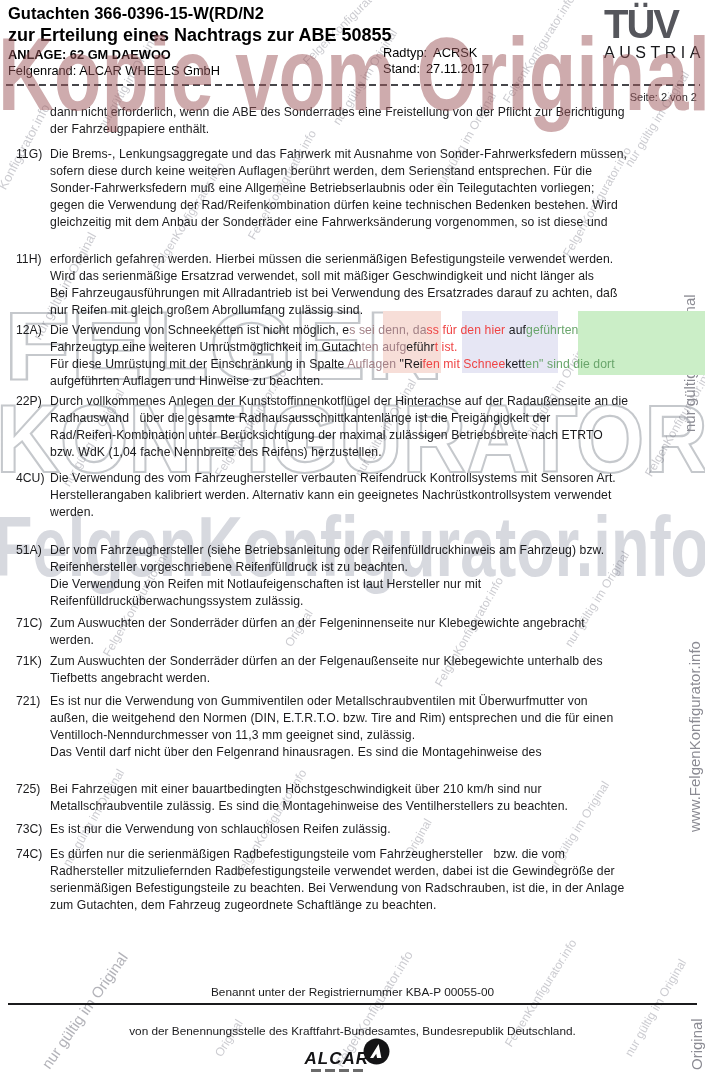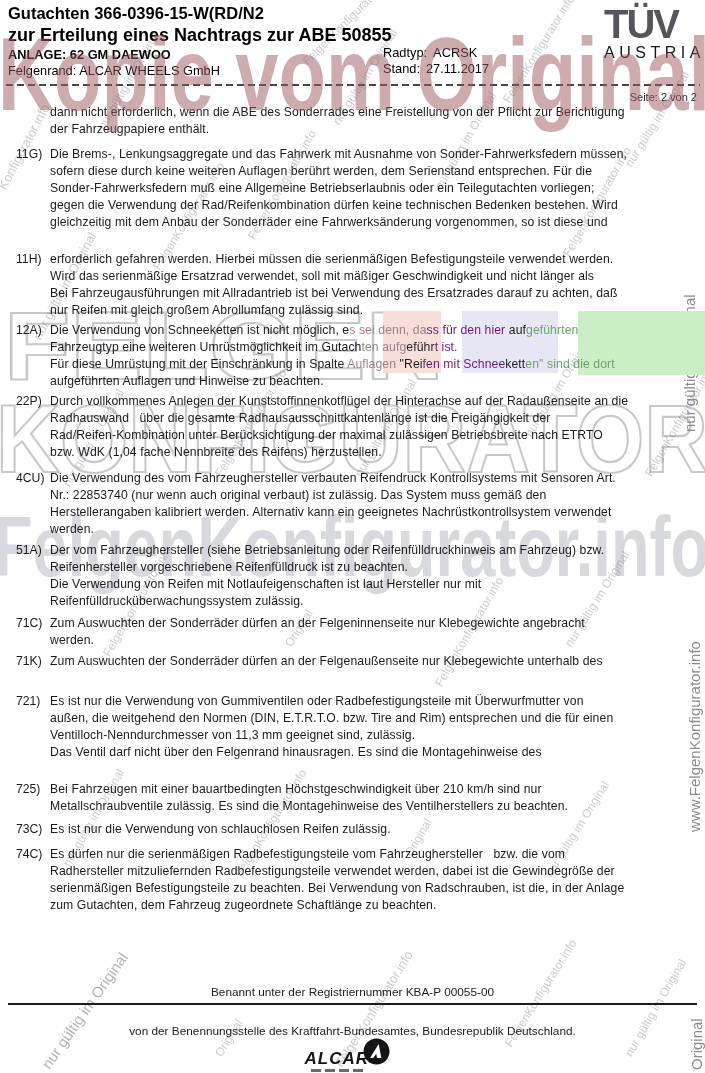--- a/index.html
+++ b/index.html
@@ -20,21 +20,21 @@
   #dashline{position:absolute;left:6px;top:84px;width:694px;height:2px;z-index:9;
      background:repeating-linear-gradient(90deg,#47474b 0 7px,transparent 7px 11px);}
   #page-num{position:absolute;right:8px;top:91px;font-size:11px;color:#2c2c2e;z-index:10;margin-left:40px;}
   
   #doc-body{position:absolute;left:0;top:0;width:705px;height:1073px;z-index:10;}
   .item{position:absolute;left:16px;right:0;}
   .item .label{position:absolute;left:0;top:0;font-size:12.2px;line-height:17px;color:#1b1b1d;}
   .item .item-text{margin-left:34px;}
   .line{font-size:12.2px;line-height:17px;letter-spacing:0.1px;color:#1b1b1d;white-space:pre;}
   .seg-r{color:#a28086;}
-  .seg-b{color:#701a75;}
+  .seg-b{color:#ef4444;}
   .seg-g{color:#69a56b;}
   
   .hl{position:absolute;z-index:5;}
   
   .wm-svg{position:absolute;left:0;z-index:1;pointer-events:none;}
   #wm-rose{top:2px;z-index:30;}
   .wm{position:absolute;transform-origin:0 0;white-space:nowrap;
       color:rgba(104,104,116,0.34);z-index:1;pointer-events:none;}
   .wm-vert{position:absolute;transform-origin:0 0;transform:rotate(-90deg);
       white-space:nowrap;font-size:15px;color:#8b8b93;z-index:4;pointer-events:none;}
@@ -131,21 +131,20 @@
           <div class="line">Durch vollkommenes Anlegen der Kunststoffinnenkotflügel der Hinterachse auf der Radaußenseite an die</div>
           <div class="line">Radhauswand   über die gesamte Radhausausschnittkantenlänge ist die Freigängigkeit der</div>
           <div class="line">Rad/Reifen-Kombination unter Berücksichtigung der maximal zulässigen Betriebsbreite nach ETRTO</div>
           <div class="line">bzw. WdK (1,04 fache Nennbreite des Reifens) herzustellen.</div>
         </div>
       </div>
       <div class="item" style="top: 470px;">
         <span class="label">4CU)</span>
         <div class="item-text">
           <div class="line">Die Verwendung des vom Fahrzeughersteller verbauten Reifendruck Kontrollsystems mit Sensoren Art.</div>
-          <div class="line">Nr.: 22853740 (nur wenn auch original verbaut) ist zulässig. Das System muss gemäß den</div>
           <div class="line">Herstellerangaben kalibriert werden. Alternativ kann ein geeignetes Nachrüstkontrollsystem verwendet</div>
           <div class="line">werden.</div>
         </div>
       </div>
       <div class="item" style="top: 542px;">
         <span class="label">51A)</span>
         <div class="item-text">
           <div class="line">Der vom Fahrzeughersteller (siehe Betriebsanleitung oder Reifenfülldruckhinweis am Fahrzeug) bzw.</div>
           <div class="line">Reifenhersteller vorgeschriebene Reifenfülldruck ist zu beachten.</div>
           <div class="line">Die Verwendung von Reifen mit Notlaufeigenschaften ist laut Hersteller nur mit</div>
@@ -156,26 +155,27 @@
         <span class="label">71C)</span>
         <div class="item-text">
           <div class="line">Zum Auswuchten der Sonderräder dürfen an der Felgeninnenseite nur Klebegewichte angebracht</div>
           <div class="line">werden.</div>
         </div>
       </div>
       <div class="item" style="top: 653px;">
         <span class="label">71K)</span>
         <div class="item-text">
           <div class="line">Zum Auswuchten der Sonderräder dürfen an der Felgenaußenseite nur Klebegewichte unterhalb des</div>
+          <div class="line">Tiefbetts angebracht werden.</div>
         </div>
       </div>
       <div class="item" style="top: 693px;">
         <span class="label">721)</span>
         <div class="item-text">
-          <div class="line">Es ist nur die Verwendung von Gummiventilen oder Radbefestigungsteile mit Überwurfmutter von</div>
+          <div class="line">Es ist nur die Verwendung von Gummiventilen oder Metallschraubventilen mit Überwurfmutter von</div>
           <div class="line">außen, die weitgehend den Normen (DIN, E.T.R.T.O. bzw. Tire and Rim) entsprechen und die für einen</div>
           <div class="line">Ventilloch-Nenndurchmesser von 11,3 mm geeignet sind, zulässig.</div>
           <div class="line">Das Ventil darf nicht über den Felgenrand hinausragen. Es sind die Montagehinweise des</div>
         </div>
       </div>
       <div class="item" style="top: 781px;">
         <span class="label">725)</span>
         <div class="item-text">
           <div class="line">Bei Fahrzeugen mit einer bauartbedingten Höchstgeschwindigkeit über 210 km/h sind nur</div>
           <div class="line">Metallschraubventile zulässig. Es sind die Montagehinweise des Ventilherstellers zu beachten.</div>

